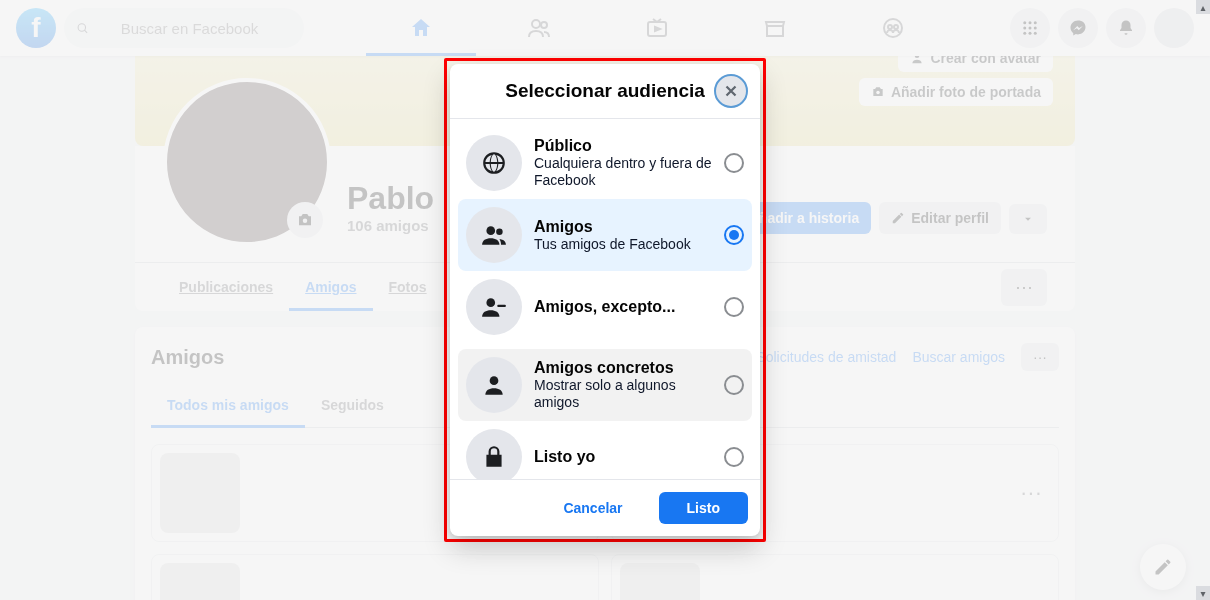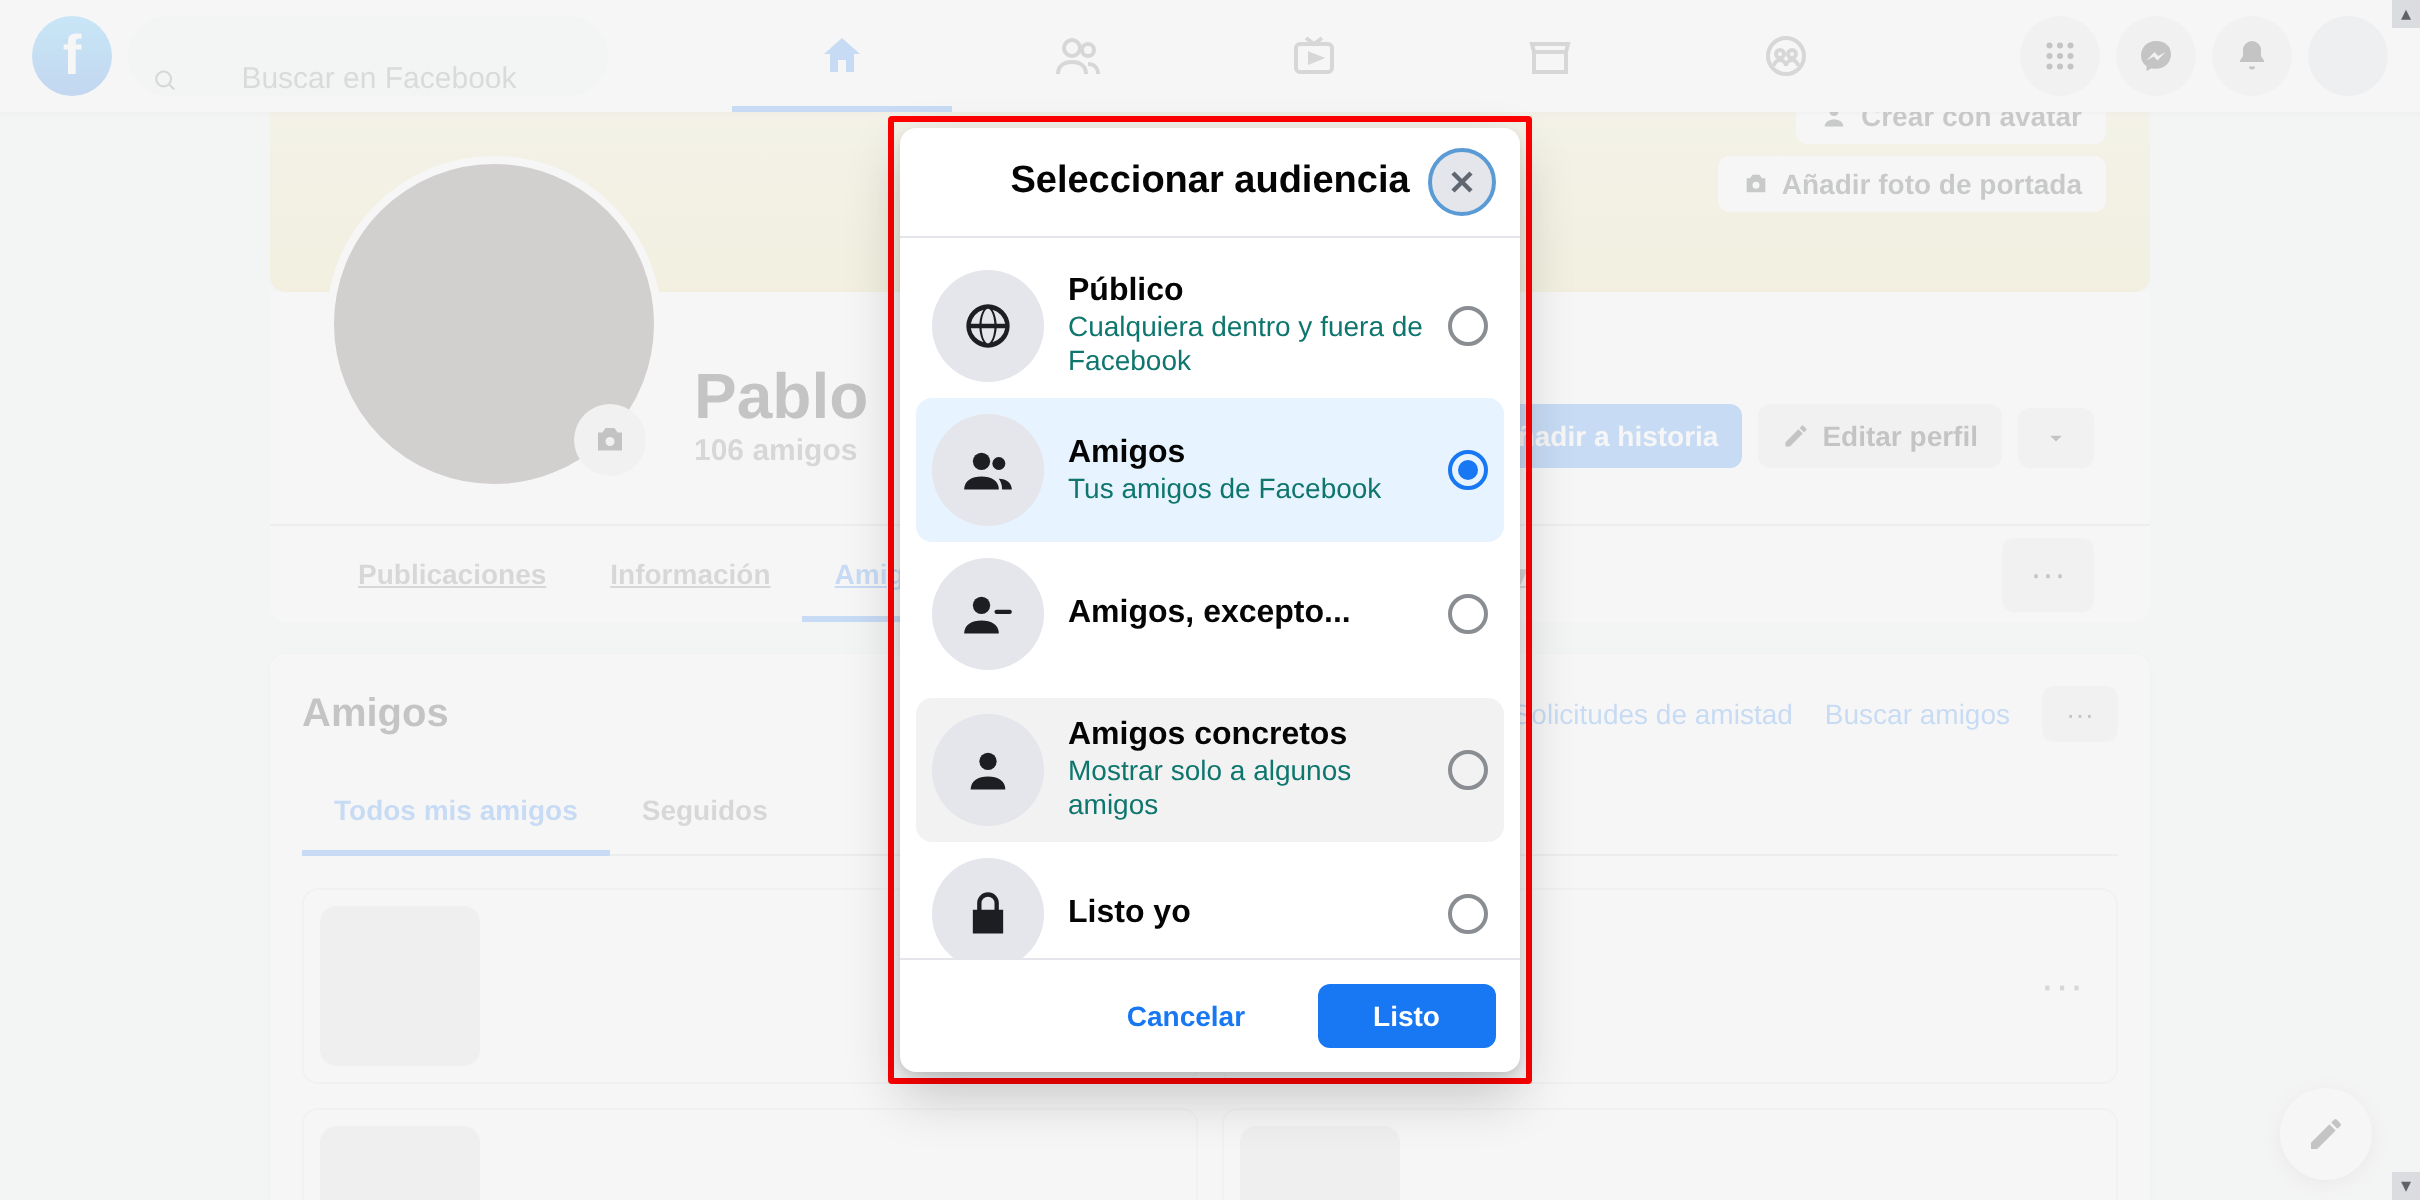--- a/index.html
+++ b/index.html
@@ -1,21 +1,21 @@
 <!DOCTYPE html>
 <html><head>
   <meta charset="utf-8">
   <style>
     * { box-sizing: border-box; margin: 0; padding: 0; font-family: Helvetica, Arial, sans-serif; }
     body { width: 1210px; height: 600px; overflow: hidden; background: #f0f2f5; position: relative; }
 
     
     .topnav { position: fixed; top: 0; left: 0; right: 0; height: 56px; background: #fff; display: flex; align-items: center; padding: 0 16px; box-shadow: 0 1px 2px rgba(0,0,0,0.1); z-index: 10; }
     .fb-logo { width: 40px; height: 40px; border-radius: 50%; background: linear-gradient(#19afff, #0062e0); display: flex; align-items: center; justify-content: center; color: #fff; font-weight: bold; font-size: 28px; }
-    .search-wrap { margin-left: 8px; background: #f0f2f5; border-radius: 50px; width: 240px; height: 40px; display: flex; align-items: flex-end; padding: 0 12px; gap: 24px; }
+    .search-wrap { margin-left: 8px; background: #f0f2f5; border-radius: 50px; width: 240px; height: 40px; display: flex; align-items: center; padding: 0 12px; gap: 24px; }
     .search-wrap svg { color: #65676b; }
     .search-input { border: none; background: transparent; outline: none; margin-left: 8px; font-size: 15px; width: 100%; color: #1c1e21; }
     .nav-center { flex: 1; display: flex; justify-content: center; gap: 8px; }
     .nav-tab { width: 110px; height: 48px; display: flex; align-items: center; justify-content: center; border-radius: 8px; color: #65676b; position: relative; }
     .nav-tab.active { color: #1877f2; }
     .nav-tab.active::after { content: ''; position: absolute; bottom: -4px; left: 0; right: 0; height: 3px; background: #1877f2; }
     .nav-right { display: flex; gap: 8px; align-items: center; }
     .nav-circle { width: 40px; height: 40px; border-radius: 50%; background: #e4e6eb; display: flex; align-items: center; justify-content: center; color: #050505; }
     .avatar-circle { width: 40px; height: 40px; border-radius: 50%; background: #d8dadf; }
 
@@ -72,21 +72,21 @@
     .close-btn svg { color: #606770; }
 
     .modal-body { max-height: 360px; overflow-y: auto; padding: 8px; }
     .audience-row { display: flex; align-items: center; padding: 8px; border-radius: 8px; gap: 12px; cursor: default; margin-bottom: 0px; }
     .audience-row.selected { background: #e7f3ff; }
     .audience-row.hover-like { background: #f2f2f2; }
     .audience-icon { width: 56px; height: 56px; border-radius: 50%; background: #e4e6eb; display: flex; align-items: center; justify-content: center; flex-shrink: 0; }
     .audience-icon svg { color: #1c1e21; }
     .audience-text { flex: 1; }
     .audience-title { font-size: 16px; font-weight: 600; color: #050505; }
-    .audience-sub { font-size: 14px; color: #0f766e; line-height: 1.2; }
+    .audience-sub { font-size: 14px; color: #0f172a; line-height: 1.2; }
     .radio { width: 20px; height: 20px; border-radius: 50%; border: 2px solid #8a8d91; flex-shrink: 0; position: relative; }
     .radio.checked { border-color: #1877f2; }
     .radio.checked::after { content:''; position: absolute; inset: 3px; border-radius: 50%; background: #1877f2; }
     .sep { height: 6px; }
 
     .modal-footer { padding: 12px; display: flex; justify-content: flex-end; gap: 8px; border-top: 1px solid #e4e6eb; }
     .footer-btn { padding: 8px 28px; border-radius: 6px; font-size: 14px; font-weight: 600; cursor: default; }
     .footer-cancel { background: transparent; color: #1877f2; }
     .footer-done { background: #1877f2; color: #fff; }
 
@@ -215,21 +215,20 @@
         </div>
       <div class="btn btn-secondary">
           <svg width="14" height="14" viewBox="0 0 24 24" fill="currentColor">
             <path d="M7 10l5 5 5-5z"></path>
           </svg>
         </div>
     </div>
   </div>
   <div class="profile-tabs">
     <div class="profile-tab">Publicaciones</div>
-    <div class="profile-tab">Información</div>
     <div class="profile-tab active">Amigos</div>
     <div class="profile-tab">Fotos</div>
     <div class="profile-tab">Vídeos</div>
     <div class="profile-tab">Visitas</div>
     <div class="profile-tab">Más <span>▾</span></div>
     <div class="more-btn">···</div>
   </div>
 
   <div class="friends-card">
     <div class="friends-head">

